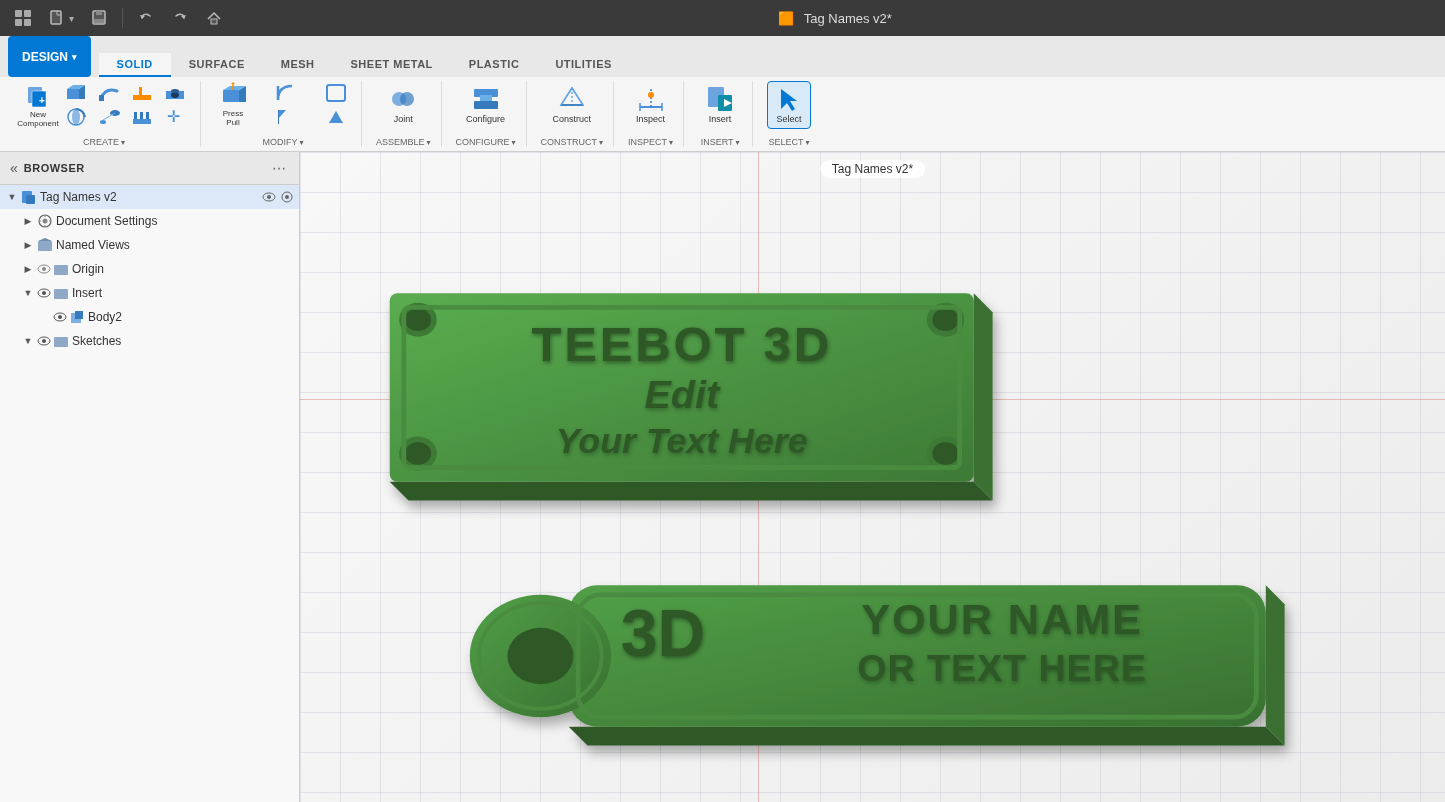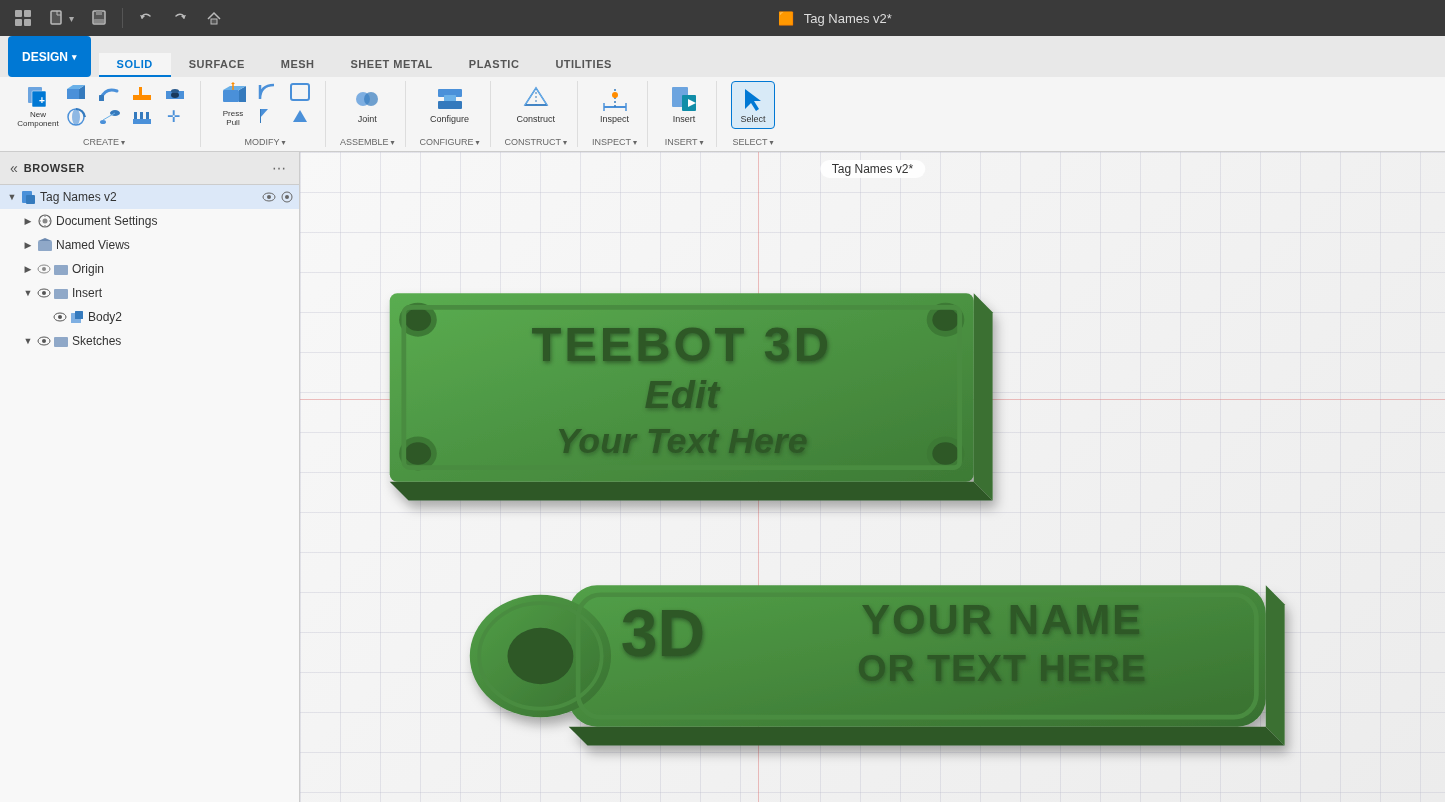--- a/index.html
+++ b/index.html
@@ -471,21 +471,21 @@
           </button>
         </div>
       </div>
       <div class="ribbon-group-label">
         <span>CREATE</span>
         <span style="font-size:8px;">▾</span>
       </div>
     </div>
 
     <div class="ribbon-group">
-      <div class="ribbon-group-icons" style="height:48px; align-items:flex-start; gap:2px;">
+      <div class="ribbon-group-icons" style="height:48px; align-items:center; gap:20px;">
         <button class="ribbon-icon-btn" style="width:36px;">
           <div class="icon-img">
             <svg width="26" height="26" viewBox="0 0 26 26" fill="none">
               <rect x="3" y="8" width="16" height="12" rx="1" fill="#4a90d9"></rect>
               <polygon points="19,8 26,4 26,20 19,20" fill="#357abd"></polygon>
               <polygon points="3,8 10,4 26,4 19,8" fill="#6ab0e8"></polygon>
               <line x1="13" y1="2" x2="13" y2="8" stroke="#ff8c00" stroke-width="1.5"></line>
               <polygon points="11,2 15,2 13,0" fill="#ff8c00"></polygon>
             </svg>
           </div>

